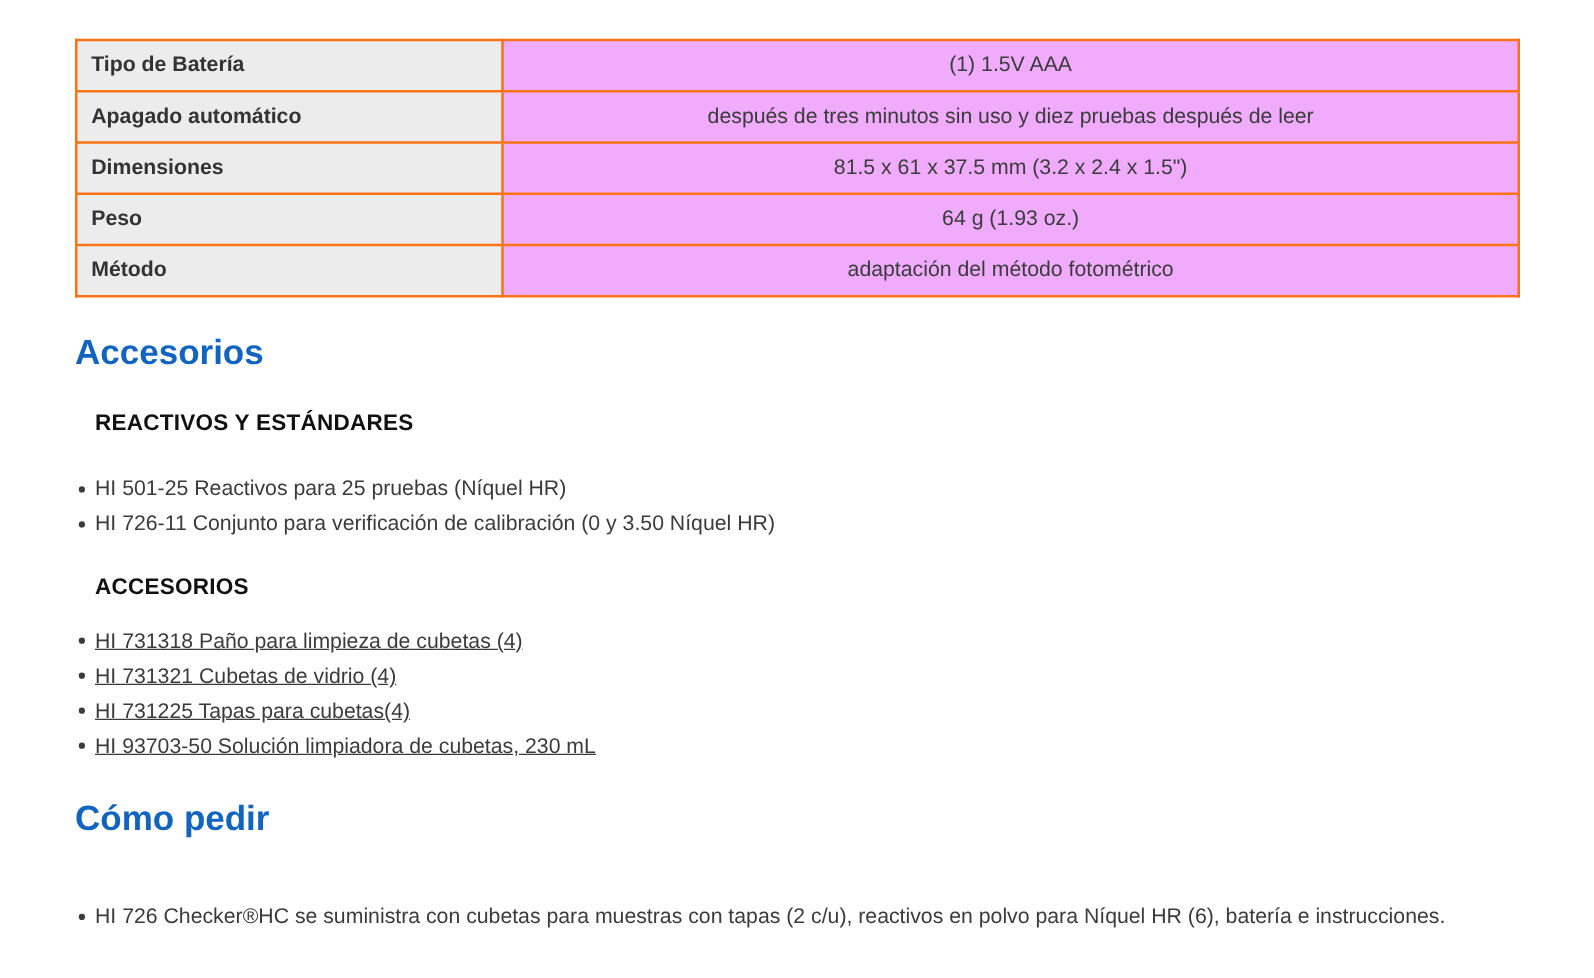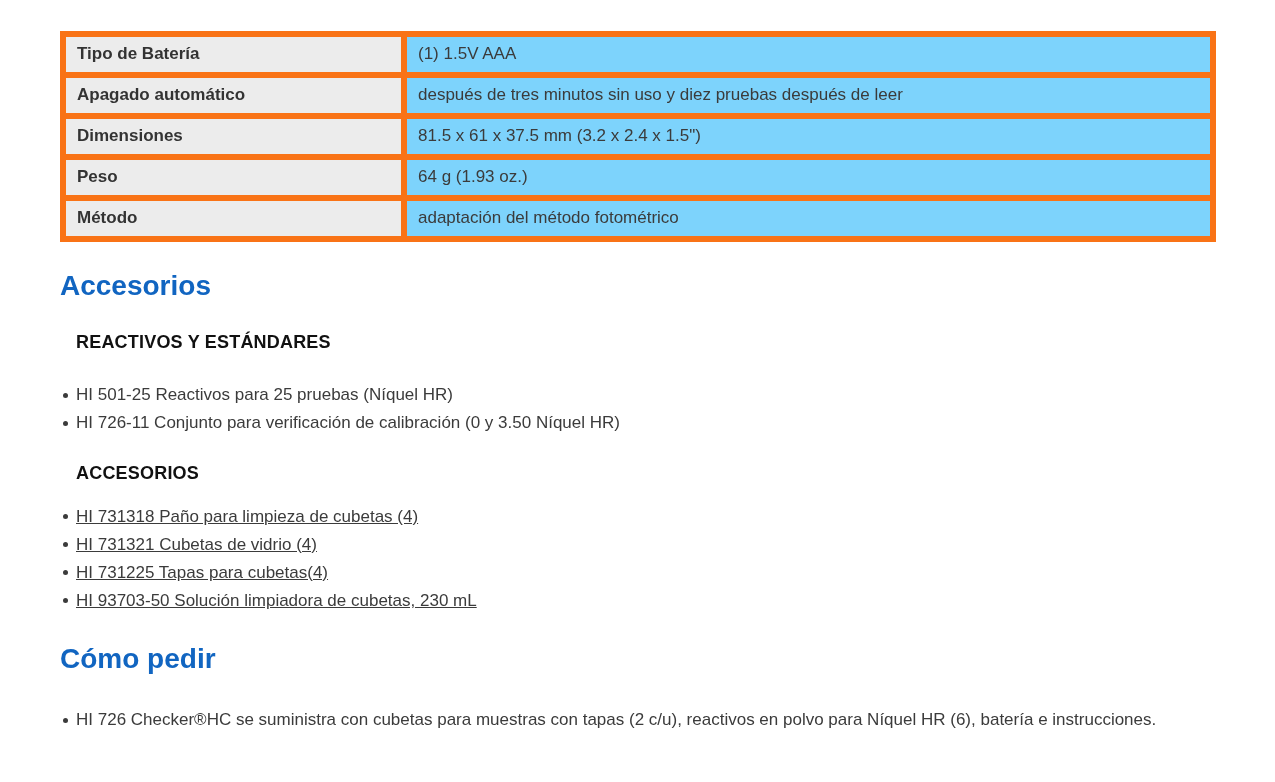--- a/index.html
+++ b/index.html
@@ -17,35 +17,36 @@
     padding: 31px 59px 0 60px;
   }
   
   table.spec-table {
     width: 100%;
     border-collapse: collapse;
     border: 2px solid #cccccc;
     font-size: 17px;
   }
   table.spec-table td {
-    border: 6px solid #f97316;
+    border: 2px solid #f97316;
     padding: 0 11px;
     height: 41px;
     vertical-align: middle;
     line-height: 1.2;
   }
   td.spec-label {
     background: #ececec;
     font-weight: bold;
     color: #333333;
     width: 341px;
   }
   td.spec-value {
-    background: #7dd3fc;
+    background: #f0abfc;
     color: #3b3b3b;
+    text-align: center;
   }
   
   h2.section-title {
     color: #1165c1;
     font-size: 28px;
     font-weight: bold;
     line-height: 1.05;
     margin: 29px 0 0 0;
   }
   h3.sub-title {
@@ -74,21 +75,21 @@
     left: 3px;
     top: 11.5px;
     width: 5px;
     height: 5px;
     border-radius: 50%;
     background: #3b3b3b;
   }
   ul.item-list.second { margin-top: 19px; text-decoration: underline; }
   h3.sub-title.second { margin-top: 27px; }
   h2.section-title.second { }
-  ul.item-list.order { margin-top: 33px; }
+  ul.item-list.order { margin-top: 50px; }
 </style>
 </head>
 <body>
 
 <div class="page">
 
   <table class="spec-table">
     <tbody>
       <tr>
         <td class="spec-label">Tipo de Batería</td>

